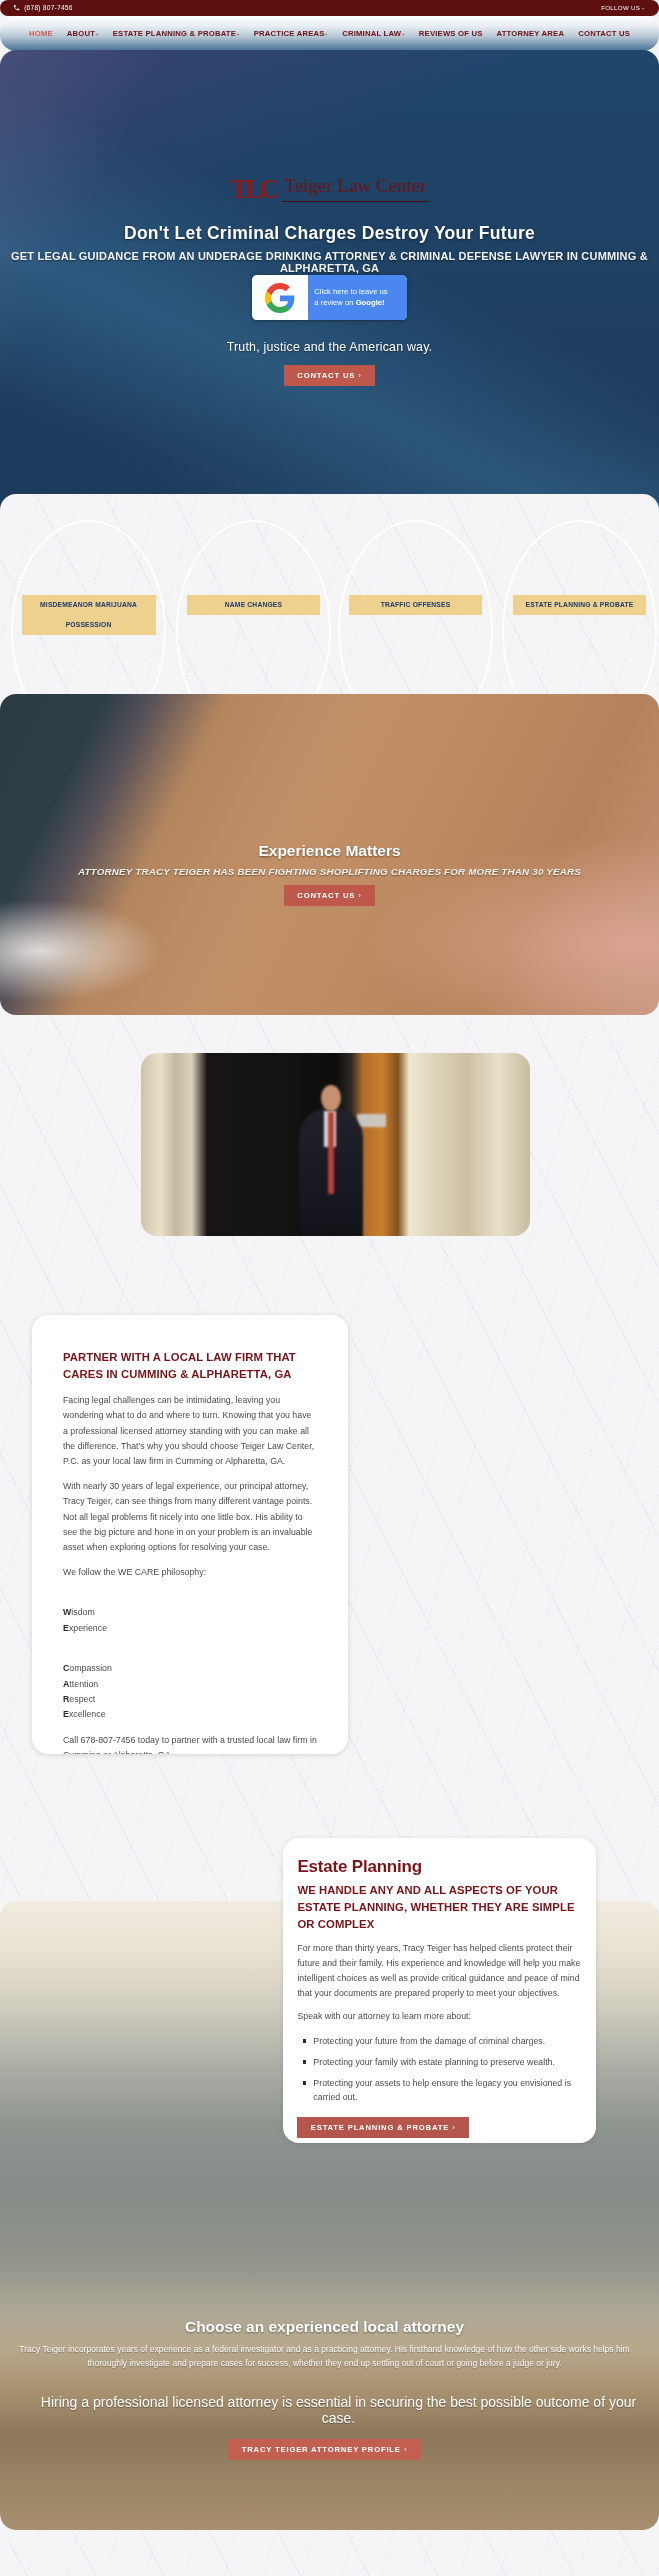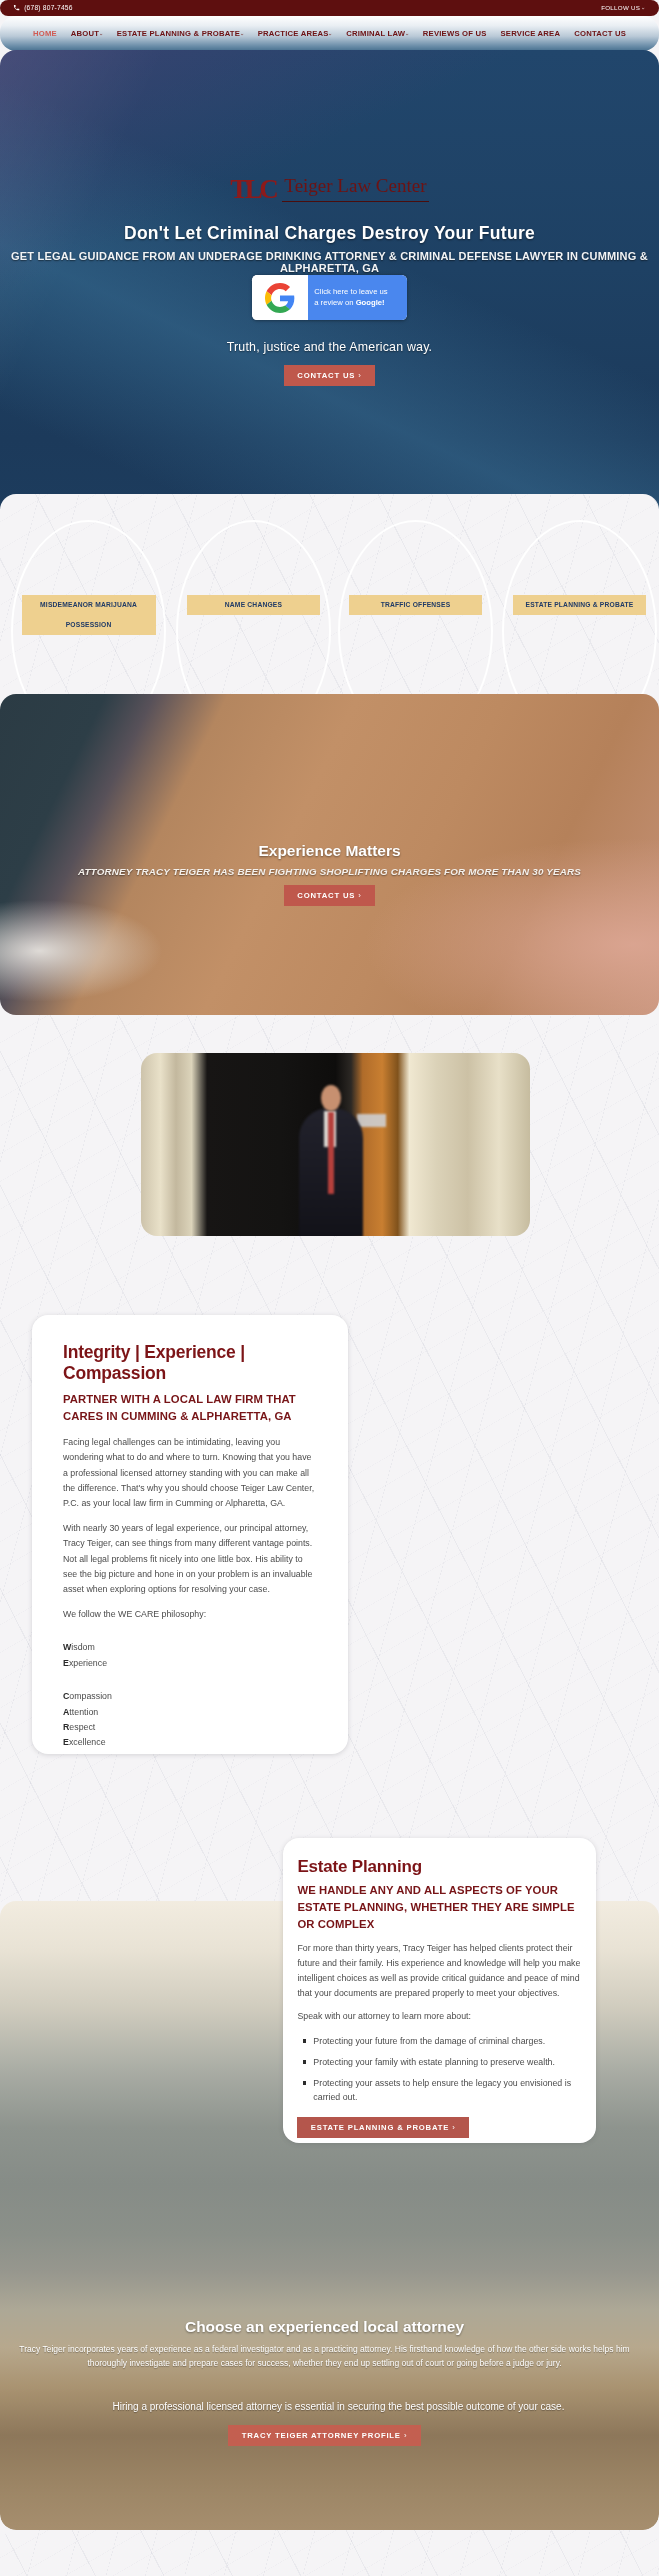--- a/index.html
+++ b/index.html
@@ -87,37 +87,37 @@
   .card h2 { font-size:17.5px; font-weight:bold; color:#7c1417; letter-spacing:-0.2px; }
   .card h3 { font-size:11.3px; font-weight:bold; color:#771417; line-height:1.5; letter-spacing:0.1px; margin-top:7.2px; }
   .card p { font-size:8.8px; color:#4b4b4b; line-height:1.72; margin-top:10.3px; }
   .card ul { list-style:none; margin-top:9.3px; }
   .card li { display:flex; font-size:8.8px; color:#4b4b4b; line-height:1.6; margin-bottom:8.2px; }
   .sq { flex:0 0 3.6px; width:3.6px; height:3.6px; background:#2b2b2b; margin:5.2px 7.2px 0 5.2px; }
 
   .integrity { left:32px; top:300px; width:316px; height:439px; padding:27px 31px 18.5px 31px; }
   .wecare-line { font-size:8.8px; color:#4b4b4b; line-height:1.75; }
   .wecare-line b { color:#2b2b2b; }
-  .wecare-block { margin-top:18px; }
+  .wecare-block { margin-top:25px; }
 
   .docs { left:0; top:886px; width:659px; height:629px;
           background:
             linear-gradient(180deg,#f2ece0 0%,#e8e2d4 8%,#d0ccbe 17%,#a9aca4 27%,#8e948e 36%,#868c87 45%,#8b9089 53%,#97978e 59%,#ada896 65%,#b7a88d 71%,#aa9472 77%,#8d775a 85%,#9c8565 93%,#a68e6e 100%); }
 
   .estate { left:283px; top:823px; width:313px; height:305px; padding:18.5px 15.5px 15.5px 14.4px; }
   .estate h2 { font-size:17px; }
   .estate h3 { margin-top:5.2px; }
   .estate p { margin-top:8.2px; }
   .estate li { margin-bottom:7.2px; }
   .estate-btn { margin-top:5.2px; background:#b4564c; }
 
   .choose { left:0; top:1303px; width:649px; text-align:center; color:#fff; }
   .choose-h2 { font-size:15.5px; font-weight:bold; text-shadow:0 1px 2.1px rgba(0,0,0,.4); }
   .choose-p1 { font-size:8.5px; line-height:1.62; max-width:613px; margin:7.2px auto 0 auto; text-shadow:0 0.5px 1px rgba(0,0,0,.35); }
-  .choose-p2 { font-size:10px; margin-top:30px; text-shadow:0 0.5px 1px rgba(0,0,0,.35);padding-left:28px; }
+  .choose-p2 { font-size:14px; margin-top:23px; text-shadow:0 0.5px 1px rgba(0,0,0,.35);padding-left:28px; }
   .choose-btn { margin-top:13.4px; background:#c35f50; }
 
   
   .bot { top:2530px; left:0; width:659px; height:666px; overflow:hidden; }
 </style>
 </head>
 <body>
 
 <div id="page">
 
@@ -134,21 +134,21 @@
     </span>
   </div>
 
   <div class="abs navbar">
     <span class="nav-item active">HOME</span>
     <span class="nav-item"><span>ABOUT</span><span class="caret">›</span></span>
     <span class="nav-item"><span>ESTATE PLANNING &amp; PROBATE</span><span class="caret">›</span></span>
     <span class="nav-item"><span>PRACTICE AREAS</span><span class="caret">›</span></span>
     <span class="nav-item"><span>CRIMINAL LAW</span><span class="caret">›</span></span>
     <span class="nav-item">REVIEWS OF US</span>
-    <span class="nav-item">SERVICE AREA</span>
+    <span class="nav-item">ATTORNEY AREA</span>
     <span class="nav-item">CONTACT US</span>
   </div>
 
   <div class="abs hero">
     <div class="abs hero-center brand-row">
       <span class="brand-tlc">TLC</span>
       <span class="brand-name">Teiger Law Center</span>
     </div>
     <div class="abs hero-center hero-headline">Don't Let Criminal Charges Destroy Your Future</div>
     <div class="abs hero-center hero-sub">GET LEGAL GUIDANCE FROM AN UNDERAGE DRINKING ATTORNEY &amp; CRIMINAL DEFENSE LAWYER IN CUMMING &amp; ALPHARETTA, GA</div>
@@ -197,21 +197,20 @@
 
     <div class="abs att-photo">
       <div class="sign"></div>
       <div class="suit"></div>
       <div class="shirt"></div>
       <div class="tie"></div>
       <div class="face"></div>
     </div>
 
     <div class="abs card integrity">
-      <h2>Integrity | Experience | Compassion</h2>
       <h3>PARTNER WITH A LOCAL LAW FIRM THAT CARES IN CUMMING &amp; ALPHARETTA, GA</h3>
       <p>Facing legal challenges can be intimidating, leaving you wondering what to do and where to turn. Knowing that you have a professional licensed attorney standing with you can make all the difference. That's why you should choose Teiger Law Center, P.C. as your local law firm in Cumming or Alpharetta, GA.</p>
       <p>With nearly 30 years of legal experience, our principal attorney, Tracy Teiger, can see things from many different vantage points. Not all legal problems fit nicely into one little box. His ability to see the big picture and hone in on your problem is an invaluable asset when exploring options for resolving your case.</p>
       <p>We follow the WE CARE philosophy:</p>
       <div class="wecare-block">
         <div class="wecare-line"><b>W</b><span>isdom</span></div>
         <div class="wecare-line"><b>E</b><span>xperience</span></div>
       </div>
       <div class="wecare-block">
         <div class="wecare-line"><b>C</b><span>ompassion</span></div>

